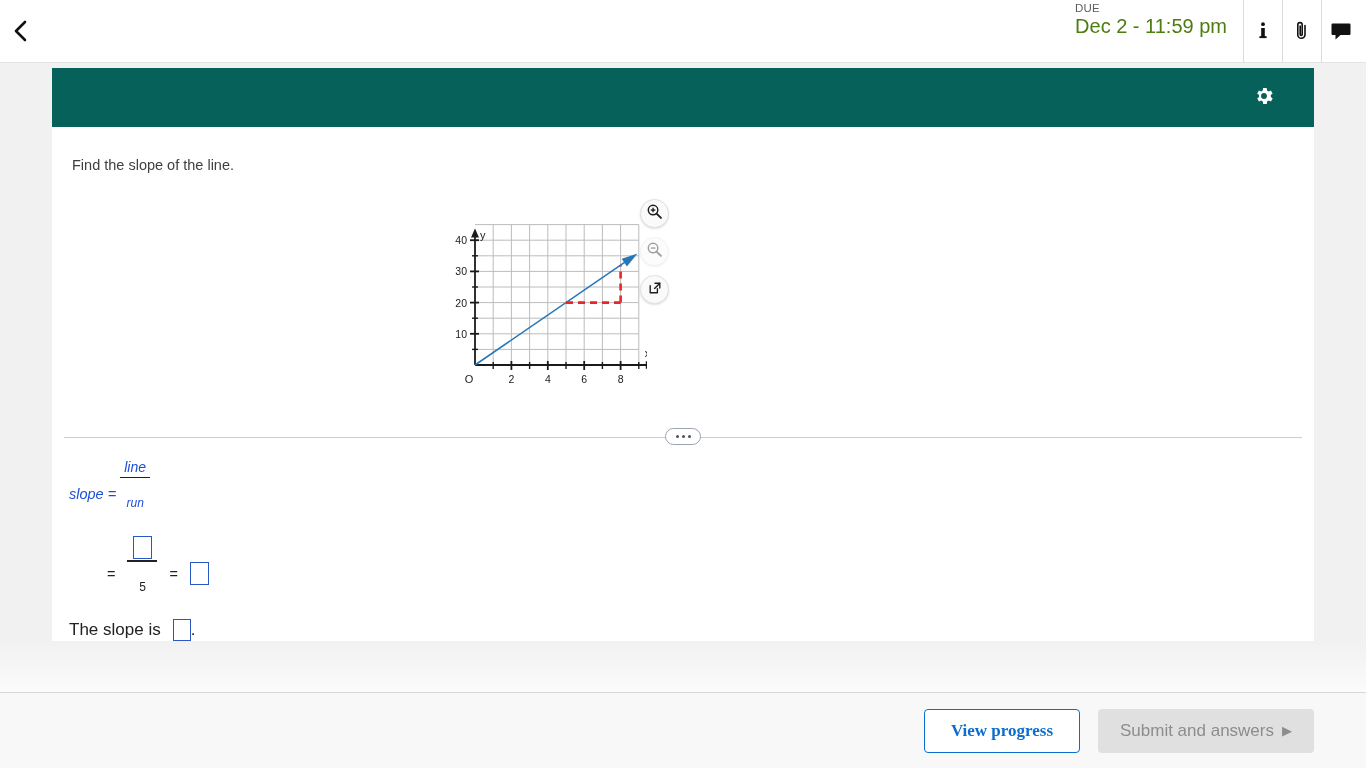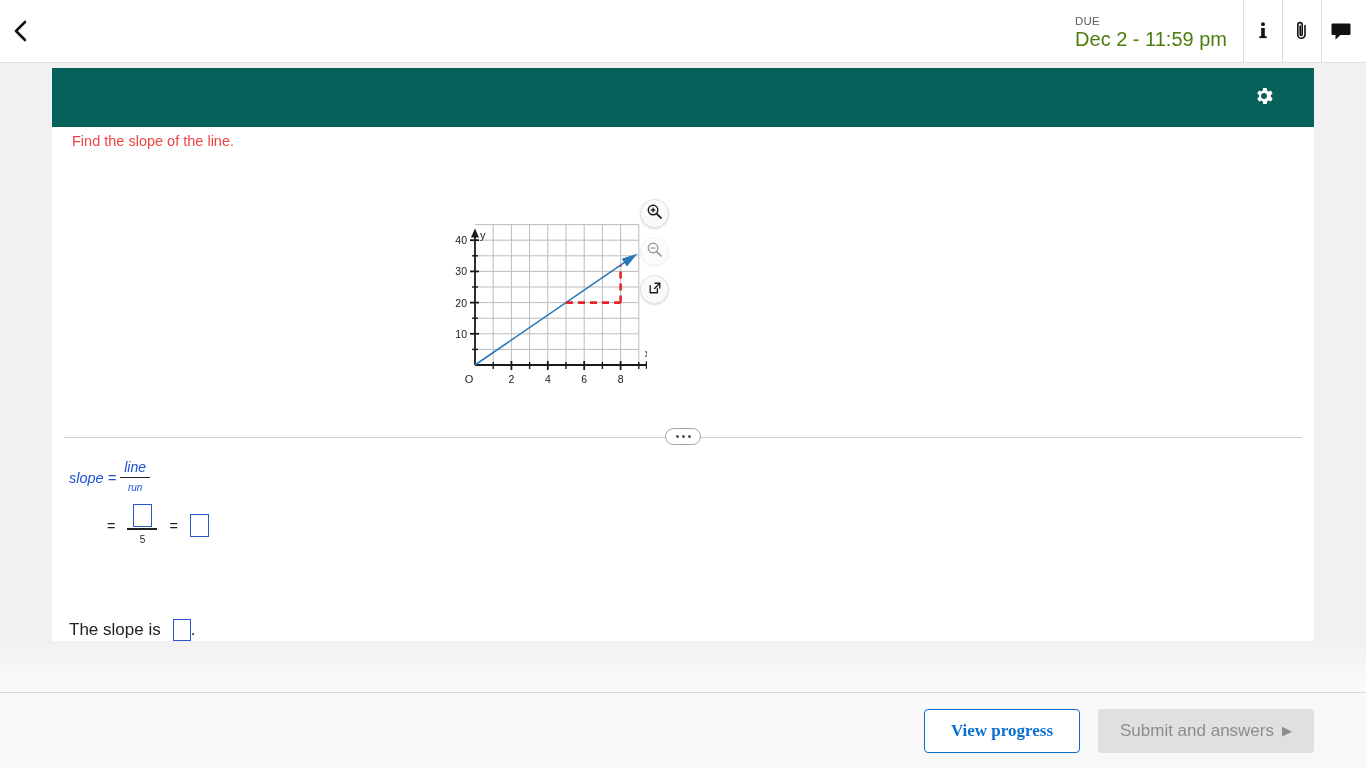--- a/index.html
+++ b/index.html
@@ -27,21 +27,21 @@
   .header-titles { display: flex; flex-direction: column; justify-content: center; padding-left: 20px; }
   .course-name {
     font-size: 11.5px; color: #5d5d5d; letter-spacing: .2px;
     line-height: 15px; white-space: nowrap;
   }
   .assignment-title {
     font-size: 19px; color: #1a1a1a; line-height: 25px;
     white-space: nowrap; letter-spacing: -.1px;
   }
   .header-right {
-    margin-left: auto; display: flex; align-items: center; height: 63px;
+    margin-left: auto; display: flex; align-items: flex-start; height: 63px;
   }
   .due-block {
     display: flex; flex-direction: column; justify-content: center;
     padding-right: 16px; text-align: left;
   }
   .due-label { font-size: 11.5px; color: #5d5d5d; line-height: 16px; letter-spacing: .2px; }
   .due-value { font-size: 20px; color: #4d7c0f; line-height: 20px; }
   .hdr-icon {
     width: 39px; height: 63px; display: flex; align-items: center; justify-content: center;
     border-left: 1px solid #dcdcdc; cursor: pointer;
@@ -67,22 +67,22 @@
     height: 59px; background: #07615b;
     display: flex; align-items: center; justify-content: flex-end;
     padding-right: 36px;
   }
   .gear-btn { cursor: pointer; display: flex; align-items: center; justify-content: center;
               width: 28px; height: 28px; }
 
   .card-body { position: relative; height: 514px; }
 
   .question-text {
-    position: absolute; left: 20px; top: 4px;
-    font-size: 14.5px; color: #ef4444; line-height: 20px;
+    position: absolute; left: 20px; top: 28px;
+    font-size: 14.5px; color: #404040; line-height: 20px;
   }
 
   
   .graph-wrap { position: absolute; left: 395px; top: 70px; }
   .graph-tools {
     position: absolute; left: 588px; top: 72px;
     display: flex; flex-direction: column; gap: 9px;
   }
   .tool-btn {
     width: 29px; height: 29px; border-radius: 50%;
@@ -108,21 +108,21 @@
   }
   .divider-pill i { width: 3px; height: 3px; background: #4a5464; border-radius: 50%; display: block; }
 
   
   .work { position: absolute; left: 17px; top: 332px; }
   .eq-row { display: flex; align-items: center; font-size: 14.5px; color: #1d4ed8; font-style: italic; }
   .eq-label { padding-right: 4px; }
   .frac { display: inline-flex; flex-direction: column; align-items: center; }
   .frac-num { font-size: 14px; line-height: 17px; padding: 0 4px; }
   .frac-bar { width: 100%; min-width: 30px; height: 1.3px; background: #222; margin: 1px 0; }
-  .frac-den { font-size: 10px; line-height: 17px; padding: 0 4px; }
+  .frac-den { font-size: 12px; line-height: 17px; padding: 16px 4px; }
 
   .eq-row2 { display: flex; align-items: center; margin-top: 8px; padding-left: 38px; font-size: 14.5px; color: #222;}
   .ansbox {
     display: inline-block; width: 19px; height: 23px;
     border: 1.5px solid #2a56c6; background: #ffffff;
     vertical-align: middle;
     cursor: text;
   }
   .ansbox.small { width: 18px; height: 22px; }
   .eq-sp { padding: 0 6px; }

